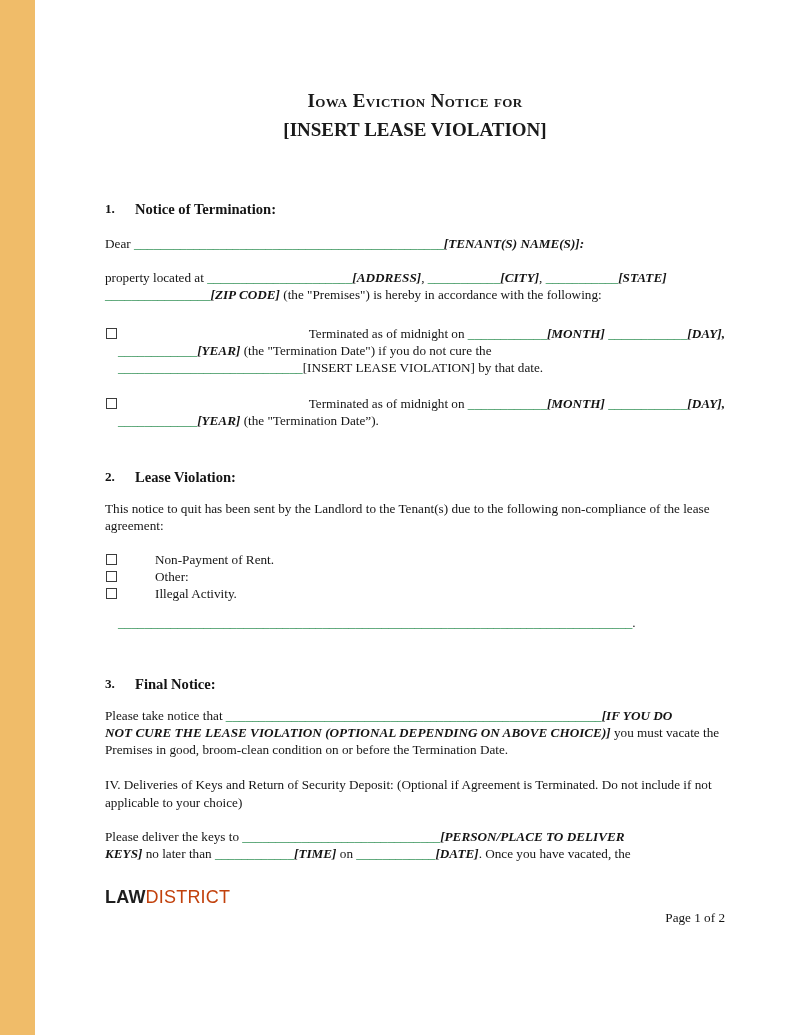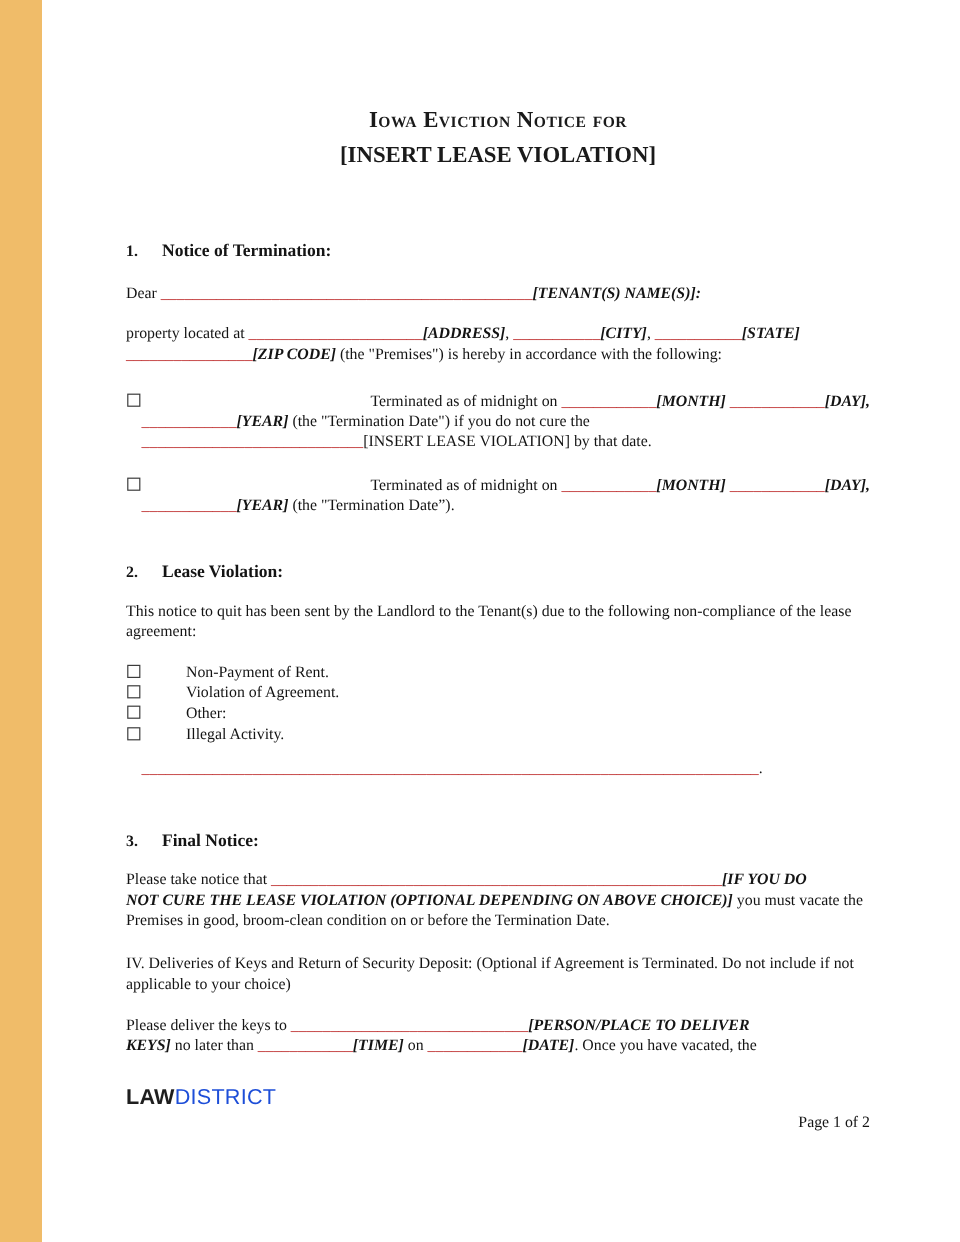--- a/index.html
+++ b/index.html
@@ -12,36 +12,36 @@
   .content {
     position:absolute; left:105px; top:0; width:620px;
     font-size:13.2px; line-height:17.2px;
   }
   .title { text-align:center; margin-top:86px; font-weight:bold; font-size:19px; line-height:29px; color:#1a1a1a; }
   .title .sc { font-variant:small-caps; letter-spacing:0.4px; }
   .sect-head { display:flex; margin-top:0; font-weight:bold; font-size:14.6px; line-height:20px; }
   .sect-head .num { width:30px; font-size:13.2px; }
   .b { font-weight:bold;font-style:italic; }
   .bi { font-weight:bold; font-style:italic; }
-  .bl { white-space:nowrap; letter-spacing:0; color:#b91c1c; }
+  .bl { white-space:nowrap; letter-spacing:0; color:#15803d; }
   .line { white-space:nowrap; }
   .cbrow { position:relative; }
   .cbrow .first { padding-left:50px;text-align:right; }
   .cbrow .indent { padding-left:13px; }
   .cbox {
     position:absolute; left:1px; top:3px; width:11px; height:11px;
     border:1.3px solid #3c3c3c; background:#fff; display:inline-block;
   }
   .listrow { position:relative; padding-left:50px; line-height:17.2px; }
   .listrow .cbox { top:3px; }
   .otherline { padding-left:13px; margin-top:11px; }
   .footer { margin-top:26px; }
   .logo { font-family:"Liberation Sans", sans-serif; font-size:18px; letter-spacing:0.2px; color:#1e1e1e; line-height:18px; }
   .logo .lb { font-weight:bold; }
-  .logo .ll { font-weight:normal; color:#1d4ed8; }
+  .logo .ll { font-weight:normal; color:#c2410c; }
   .pagenum { text-align:right; font-size:13.2px; margin-top:3px; }
   .mt-s1head { margin-top:55px; }
   .mt-dear  { margin-top:16px; }
   .mt-p1    { margin-top:17px; }
   .mt-cb1   { margin-top:21px; }
   .mt-cb2   { margin-top:19px; }
   .mt-s2head{ margin-top:37px; }
   .mt-intro { margin-top:13px; }
   .mt-items { margin-top:17px; }
   .mt-s3head{ margin-top:43px; }
@@ -110,24 +110,20 @@
 
     <div class="mt-intro">This notice to quit has been sent by the Landlord to the Tenant(s) due to the following non-compliance of the lease agreement:</div>
 
     <div class="mt-items">
       <div class="listrow">
         <span class="cbox"></span>
         <span>Non-Payment of Rent.</span>
       </div>
       <div class="listrow">
         <span class="cbox"></span>
-        <span>Violation of Agreement.</span>
-      </div>
-      <div class="listrow">
-        <span class="cbox"></span>
         <span>Other:</span>
       </div>
       <div class="listrow">
         <span class="cbox"></span>
         <span>Illegal Activity.</span>
       </div>
     </div>
 
     <div class="otherline line">
       <span class="bl">______________________________________________________________________________</span><span>.</span>

